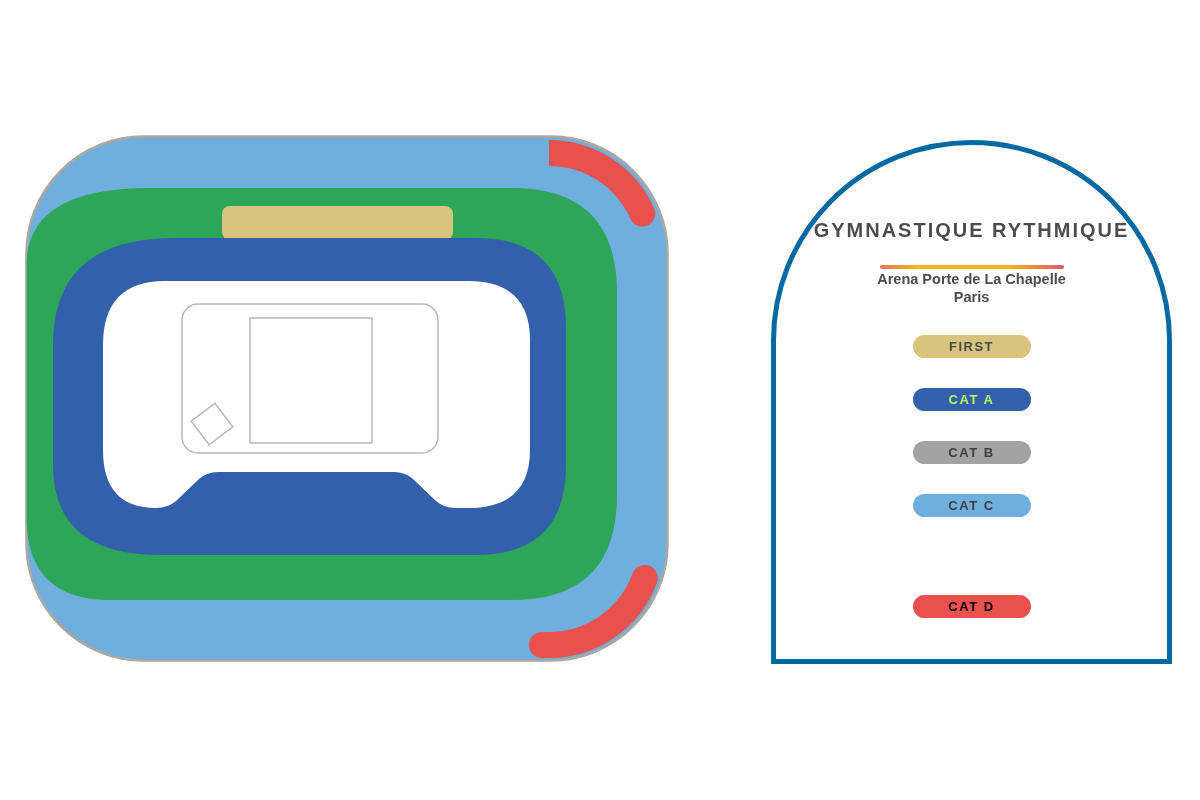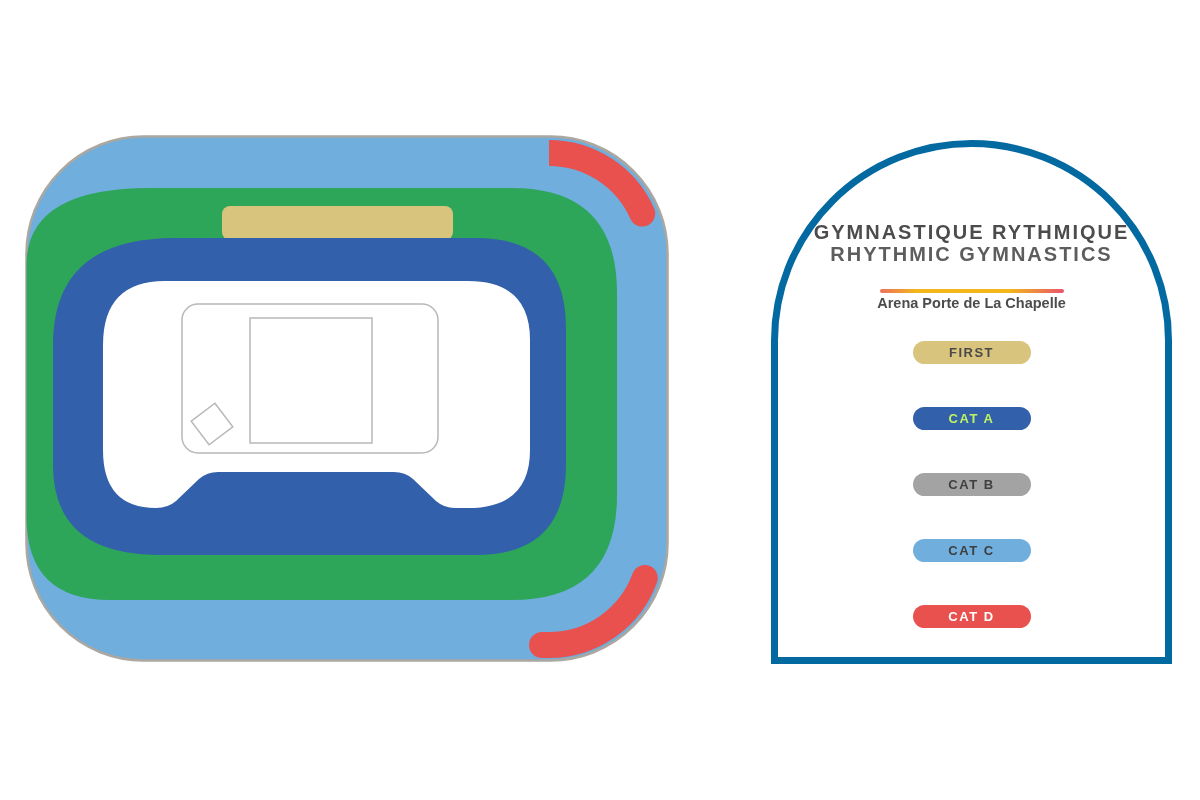--- a/index.html
+++ b/index.html
@@ -3,31 +3,31 @@
 <meta charset="utf-8">
 <style>
   html,body{margin:0;padding:0;background:#ffffff;}
   .stage{
     position:relative;width:1200px;height:800px;background:#ffffff;overflow:hidden;
     font-family:"Liberation Sans","DejaVu Sans",sans-serif;
   }
   .arena{position:absolute;left:25px;top:135px;width:644px;height:528px;}
   .card{
     position:absolute;left:771px;top:140px;width:401px;height:524px;
-    box-sizing:border-box;border:7px solid #0369a1;background:#ffffff;
+    box-sizing:border-box;border:5px solid #0369a1;background:#ffffff;
     border-radius:201px 201px 0 0;
     padding-top:74px;text-align:center;
   }
   .title-fr{font-size:20px;font-weight:bold;letter-spacing:2px;line-height:22px;color:#4c4c4c;}
   .title-en{font-size:20px;font-weight:bold;letter-spacing:2px;line-height:22px;color:#5d5d5d;}
   .divider{width:184px;height:4px;margin:24px auto 0 auto;border-radius:2px;}
   .venue-fr{font-size:14.5px;font-weight:bold;line-height:18px;margin-top:1px;color:#4c4c4c;}
   .venue-en{font-size:14.5px;font-weight:bold;line-height:18px;color:#6b6b6b;}
   .venue-city{font-size:14.5px;font-weight:bold;line-height:18px;color:#4c4c4c;}
-  .badges{margin-top:29px;display:flex;flex-direction:column;align-items:center;gap:43px;}
+  .badges{margin-top:29px;display:flex;flex-direction:column;align-items:center;gap:30px;}
   .badge{
     width:118px;height:23px;border-radius:12px;
     display:flex;align-items:center;justify-content:center;
     font-size:13px;font-weight:bold;letter-spacing:1.5px;
   }
 </style>
 </head>
 <body>
 
 <div class="stage">
@@ -54,25 +54,25 @@
 
     <rect x="157" y="169" width="256" height="149" rx="16" fill="none" stroke-width="1.5" stroke="#b8b8b8"></rect>
 
     <rect x="225" y="183" width="122" height="125" fill="none" stroke-width="1.5" stroke="#b8b8b8"></rect>
 
     <polygon points="187,268 208,289 187,310 166,289" transform="rotate(8 187 289)" fill="none" stroke-width="1.5" stroke="#b8b8b8"></polygon>
   </svg>
 
   <div class="card">
     <div class="title-fr">GYMNASTIQUE RYTHMIQUE</div>
-    <div class="title-en">RHYTHMIC GYMNASTICS</div>
     <div class="divider" style="background: linear-gradient(90deg, rgb(238, 111, 95) 0%, rgb(243, 183, 28) 20%, rgb(243, 183, 28) 70%, rgb(233, 85, 107) 100%);"></div>
     <div class="venue-fr">Arena Porte de La Chapelle</div>
+    <div class="venue-city">Paris</div>
 
     <div class="badges">
       <div class="badge" style="background-color: rgb(216, 196, 125); color: rgb(74, 74, 74);">FIRST</div>
       <div class="badge" style="background-color: rgb(51, 96, 170); color: #bef264;">CAT A</div>
       <div class="badge" style="background-color: #a3a3a3; color: rgb(63, 63, 63);">CAT B</div>
       <div class="badge" style="background-color: rgb(111, 174, 221); color: rgb(63, 63, 63);">CAT C</div>
-      <div class="badge" style="background-color: rgb(232, 81, 78); color: #ffffff;">CAT D</div>
+      <div class="badge" style="background-color: rgb(232, 81, 78); color: #000000; margin-top: 48px;">CAT D</div>
     </div>
   </div>
 </div>
 
 </body></html>

